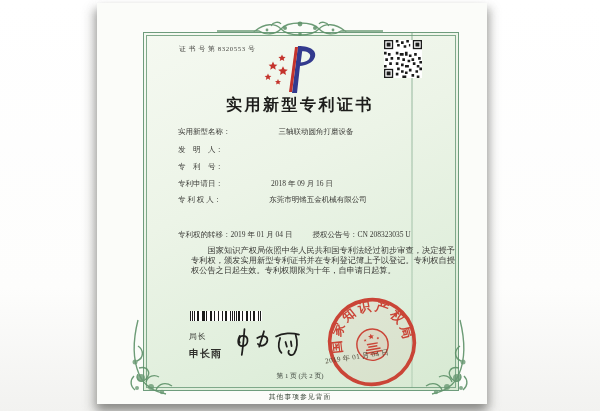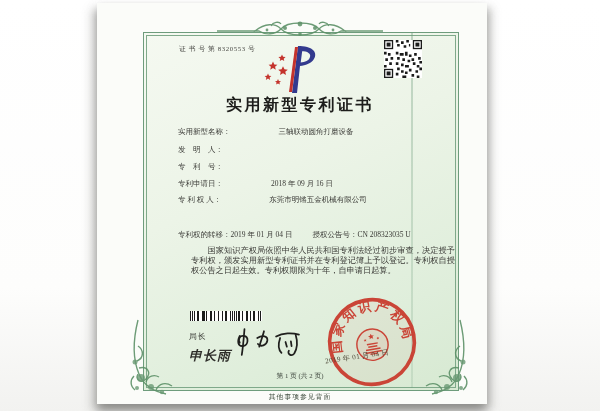--- a/index.html
+++ b/index.html
@@ -42,21 +42,21 @@
   .paras{left:181px;top:246px;width:264px;font-size:8.2px;line-height:10px;color:#3b3b37;margin-left:10px;}
   .paras p{margin:0;text-indent:2em;text-align:justify;}
   .barcode{
     left:190px;top:311px;width:72px;height:10px;background-color:#fff;
     background-image:
       repeating-linear-gradient(90deg,#1c1c1c 0 1.5px,rgba(0,0,0,0) 1.5px 4px),
       repeating-linear-gradient(90deg,#1c1c1c 0 1px,rgba(0,0,0,0) 1px 7px),
       repeating-linear-gradient(90deg,rgba(0,0,0,0) 0 2px,#1c1c1c 2px 3px,rgba(0,0,0,0) 3px 11px);
   }
   .director-label{left:189px;top:331px;font-size:7.8px;color:#2e2e2a;font-weight:normal;letter-spacing:1px;}
-  .director-name{left:189px;top:347px;font-size:13px;color:#2e2e2a;font-weight:bold;letter-spacing:1px;font-style:italic;}
+  .director-name{left:189px;top:347px;font-size:10px;color:#2e2e2a;font-weight:bold;letter-spacing:1px;}
   .signature{left:229px;top:323px;}
   .seal{left:326px;top:296px;width:92px;height:92px;transform:rotate(-10deg);opacity:.92;}
   .seal-date{
     left:325px;top:352px;font-size:7.2px;color:#4c4636;transform:rotate(-8deg);
     letter-spacing:.3px;white-space:nowrap;
   }
   .page-info{left:143px;top:371px;width:314px;text-align:center;font-size:6.8px;color:#3c443c;}
   .footer-note{left:143px;top:391.5px;width:314px;text-align:center;font-size:6.8px;color:#3f4c3f;letter-spacing:1px;}
   .orn-top{left:215px;top:18px;}
   .orn-bl{left:126px;top:318px;}

